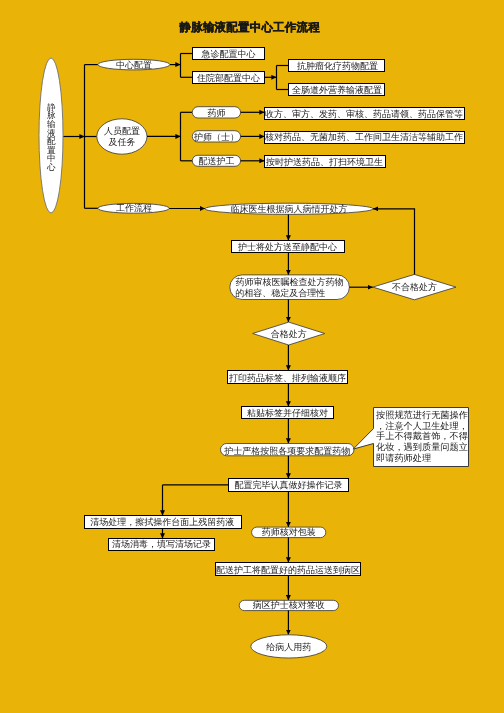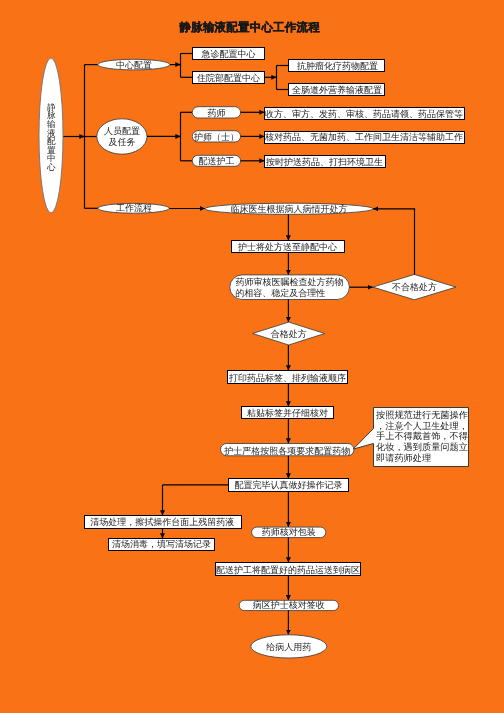--- a/index.html
+++ b/index.html
@@ -1,20 +1,20 @@
 <!DOCTYPE html>
 <html><head>
 <meta charset="utf-8">
 <title>Flowchart</title>
 <style>
   html,body{margin:0;padding:0;background:#ffffff;}
   body{width:504px;height:713px;overflow:hidden;
        font-family:"DejaVu Serif","Liberation Serif",serif;
        -webkit-font-smoothing:antialiased;text-rendering:geometricPrecision;}
-  #stage{position:relative;width:504px;height:713px;background:#f97316;}
+  #stage{position:relative;width:504px;height:713px;background:#eab308;}
   svg#chart{display:block;position:absolute;left:0;top:0;}
   .shape-thin{fill:#ffffff;stroke:#3f3f3f;stroke-width:0.85;}
   .shape-faint{fill:#ffffff;stroke:#707070;stroke-width:0.9;}
   .shape-box{fill:#ffffff;stroke:#000000;stroke-width:1;shape-rendering:crispEdges;}
   .conn{stroke:#000000;stroke-width:1.2;fill:none;}
   .callout{fill:#ffffff;stroke:#3a3a3a;stroke-width:1;}
 
   text{fill:#1a1a1a;font-family:"DejaVu Serif","Liberation Serif",serif;
        text-rendering:geometricPrecision;}
   .t{font-size:9px;}

